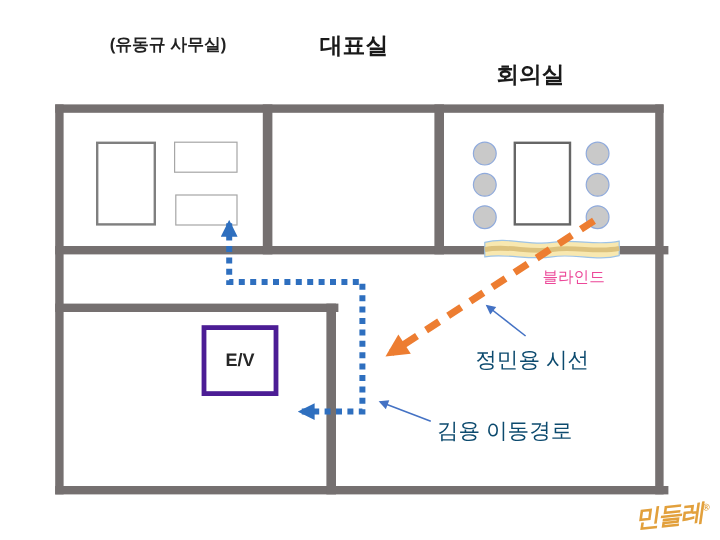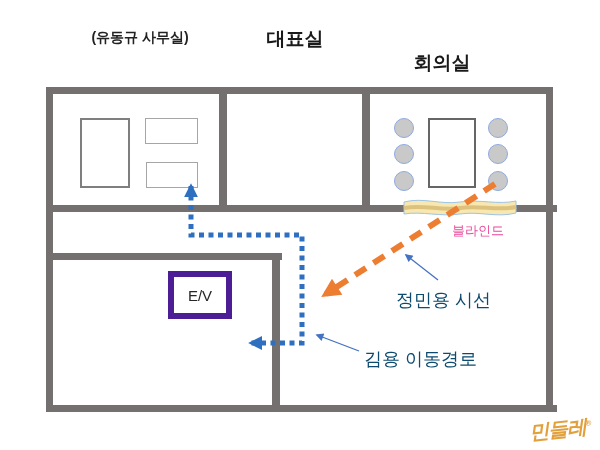--- a/index.html
+++ b/index.html
@@ -13,24 +13,24 @@
   .room-head .t{font-size:19px;font-weight:bold;line-height:22px;}
   .room-head .s{font-size:14px;font-weight:bold;line-height:18px;color:#222;}
   
   .wall{position:absolute;background:#757070;}
   
   .desk{position:absolute;background:#fff;border:2px solid #7f7f7f;box-sizing:border-box;}
   .shelf{position:absolute;background:#fff;border:1px solid #a6a6a6;box-sizing:border-box;}
   .table{position:absolute;background:#fff;border:2px solid #666;box-sizing:border-box;}
   .chair{position:absolute;width:20px;height:20px;border-radius:50%;
          background:#c9c9c9;border:1.5px solid #8faadc;box-sizing:border-box;}
-  .ev-box{position:absolute;left:168px;top:271px;width:64px;height:48px;
-          background:#fff;border:6px solid #4c1d95;box-sizing:border-box;
+  .ev-box{position:absolute;left:168px;top:271px;width:64px;height:59px;
+          background:#fff;border:4px solid #4c1d95;box-sizing:border-box;
           display:flex;align-items:center;justify-content:center;
-          font-size:15px;color:#262626;}
+          font-size:15px;color:#262626;font-weight:bold;}
   
   .note{position:absolute;color:#0c4a6e;font-size:18px;white-space:nowrap;}
   .blind-label{position:absolute;color:#ec4899;font-size:13px;white-space:nowrap;}
   
   .watermark{position:absolute;left:524px;top:416px;width:72px;text-align:center;
              color:#e2a03c;font-size:20px;font-weight:bold;font-style:italic;
              transform:rotate(-6deg);letter-spacing:-1px;white-space:nowrap;}
   .watermark sup{font-size:8px;font-style:normal;}
   svg.overlay{position:absolute;left:0;top:0;pointer-events:none;}
 </style>

